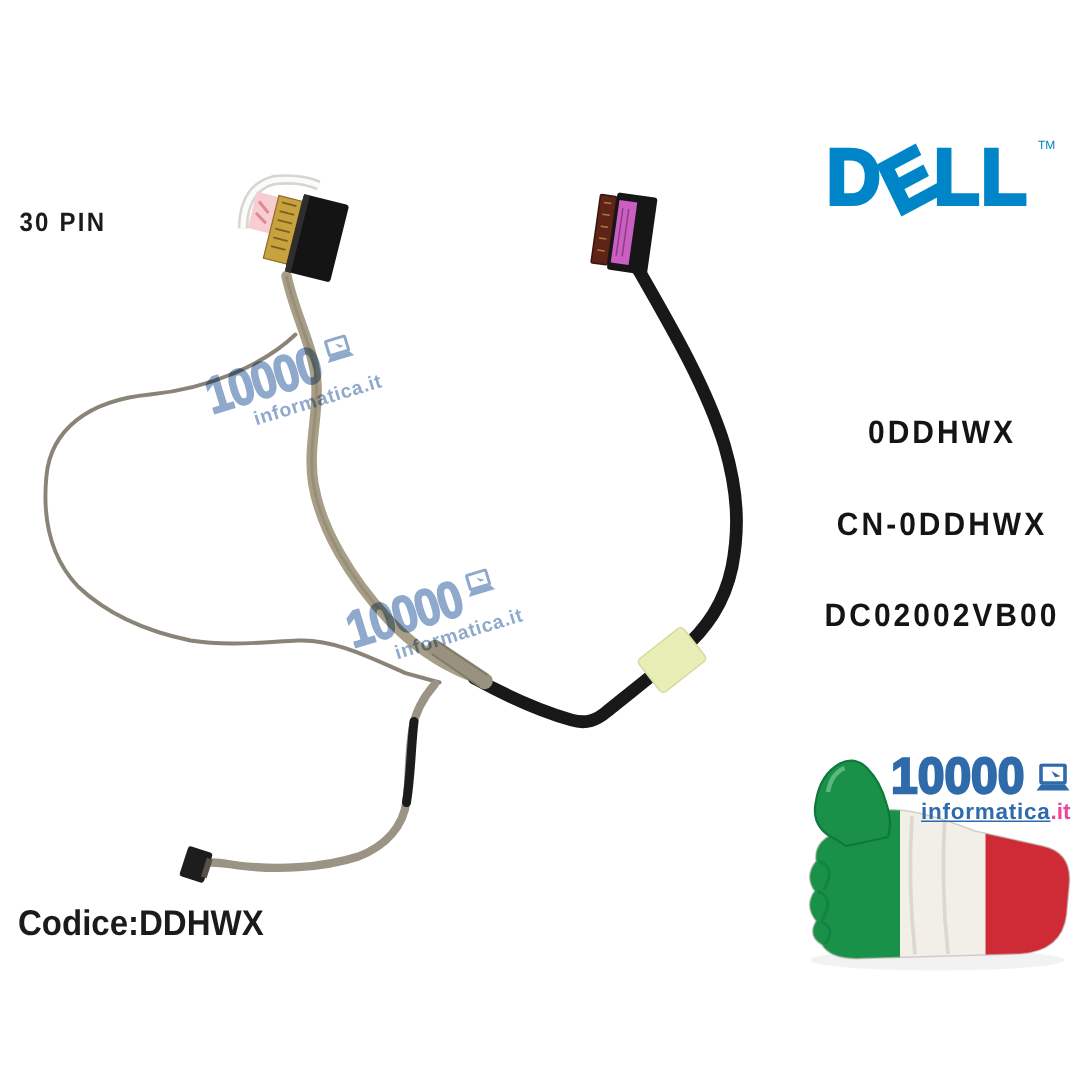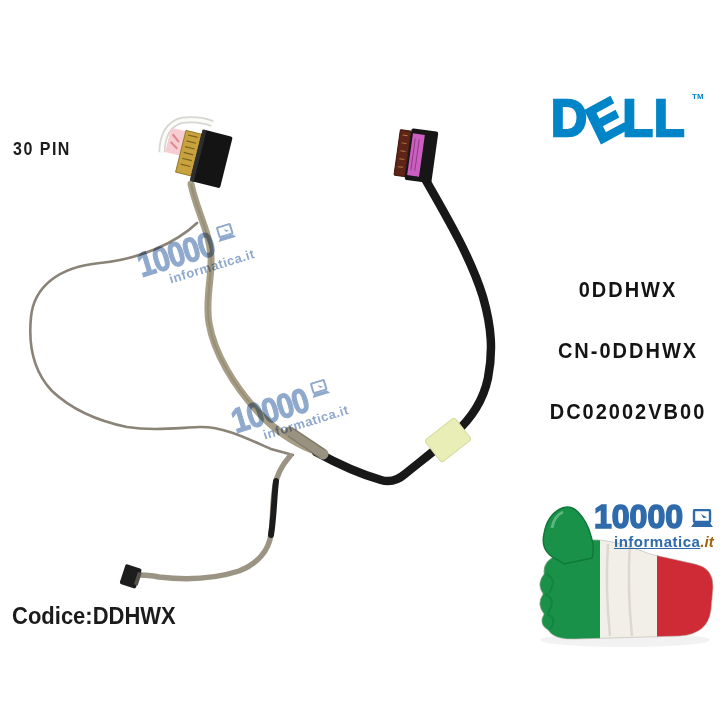--- a/index.html
+++ b/index.html
@@ -28,21 +28,21 @@
 
   
   .dell-logo{
     left:551px;top:92px;color:#0085C8;font-weight:bold;font-size:50px;
     letter-spacing:1px;-webkit-text-stroke:2.5px #0085C8;
     transform:scaleY(1.05);transform-origin:left top;line-height:1;
     white-space:nowrap;
   }
   .dell-logo .tilted{display:inline-block;transform:rotate(-27deg) translateY(2px);}
   .dell-tm{
-    left:692px;top:92px;font-size:8px;font-weight:bold;color:#0085C8;letter-spacing:0;
+    left:692px;top:92px;font-size:8px;font-weight:normal;color:#0085C8;letter-spacing:0;
   }
 
   
   .watermark{
     color:#4a74ad;opacity:0.62;mix-blend-mode:multiply;
     transform:rotate(-17deg);transform-origin:left top;width:130px;
   }
   .wm-1{left:134px;top:252px;}
   .wm-2{left:228px;top:408px;}
   .wm-row{display:flex;align-items:flex-start;gap:5px;}
@@ -58,21 +58,21 @@
   
   .seller-logo{left:530px;top:470px;width:194px;height:190px;}
   .logo-number{
     position:absolute;left:64px;top:30px;color:#2F6BAB;font-weight:bold;
     font-size:32px;letter-spacing:0;-webkit-text-stroke:1.5px #2F6BAB;line-height:1;
     transform:scaleY(1.05);transform-origin:left top;
   }
   .logo-laptop{position:absolute;left:160px;top:39px;color:#2F6BAB;}
   .logo-domain{position:absolute;left:84px;top:64px;font-weight:bold;font-size:15px;line-height:1;}
   .logo-domain .dname{color:#2F6BAB;letter-spacing:0.5px;text-decoration:underline;}
-  .logo-domain .dtld{color:#a16207;letter-spacing:0;font-style:italic;}
+  .logo-domain .dtld{color:#ec4899;letter-spacing:0;}
   .hand-svg{position:absolute;left:0;top:18px;}
 
   .photo-svg{left:0;top:0;}
 </style>
 </head>
 <body>
 
 <svg class="abs photo-svg" width="724" height="724" viewBox="0 0 724 724">
 
   <path d="M 197,223 C 176,243 140,259 100,263 C 58,267 34,287 31,317

